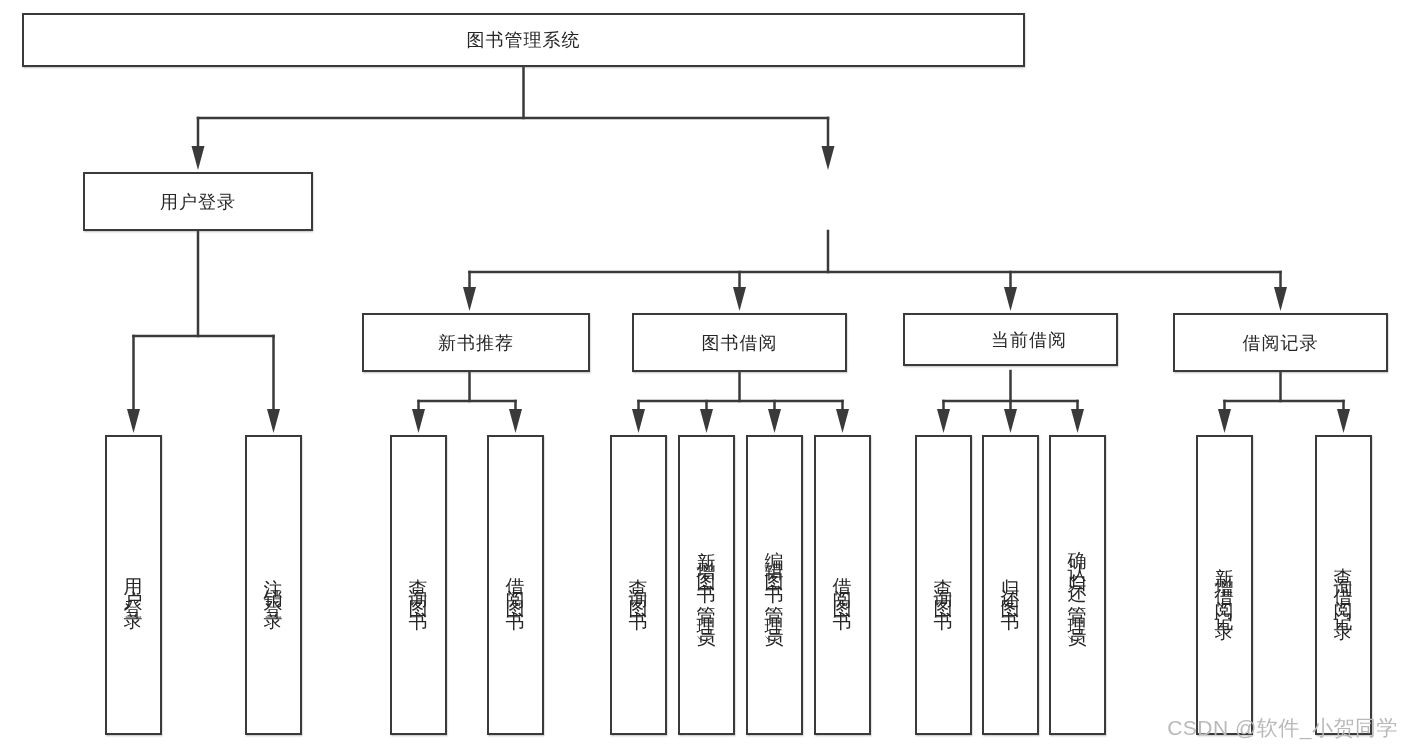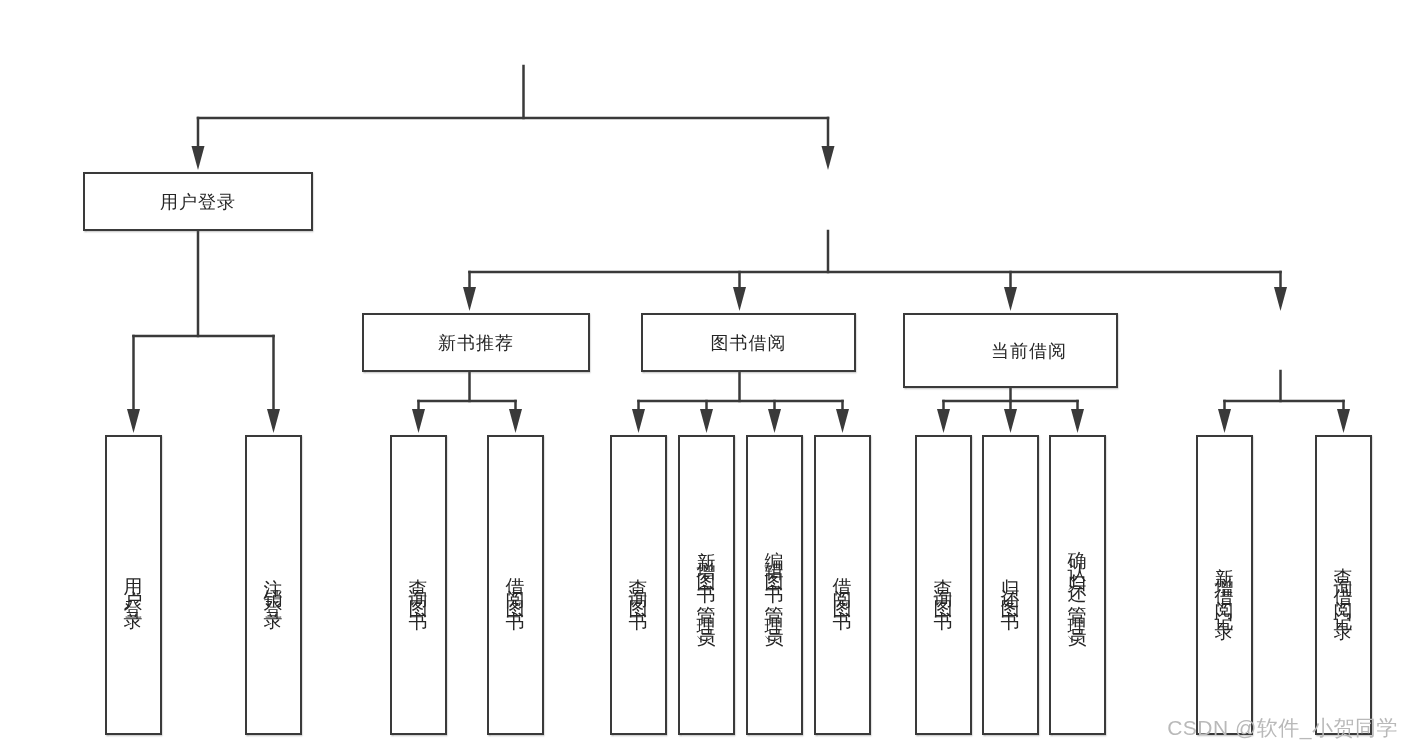--- a/index.html
+++ b/index.html
@@ -105,33 +105,39 @@
       <line x1="1077.5" y1="401" x2="1077.5" y2="415" stroke="#3a3a3a" stroke-width="2.5" stroke-linecap="square"></line>
       <polygon points="1071,409 1084,409 1077.5,433" fill="#3a3a3a"></polygon>
       <line x1="1280.5" y1="371" x2="1280.5" y2="401" stroke="#3a3a3a" stroke-width="2.5" stroke-linecap="square"></line>
       <line x1="1224.5" y1="401" x2="1343.5" y2="401" stroke="#3a3a3a" stroke-width="2.5" stroke-linecap="square"></line>
       <line x1="1224.5" y1="401" x2="1224.5" y2="415" stroke="#3a3a3a" stroke-width="2.5" stroke-linecap="square"></line>
       <polygon points="1218,409 1231,409 1224.5,433" fill="#3a3a3a"></polygon>
       <line x1="1343.5" y1="401" x2="1343.5" y2="415" stroke="#3a3a3a" stroke-width="2.5" stroke-linecap="square"></line>
       <polygon points="1337,409 1350,409 1343.5,433" fill="#3a3a3a"></polygon>
     </svg>
 
+  <div class="box" style="left:22px; top:13px; width:1003px; height:54px;">
+    <span class="hlabel">图书管理系统</span>
+  </div>
 
   <div class="box" style="left:83px; top:172px; width:230px; height:59px;">
     <span class="hlabel">用户登录</span>
   </div>
 
   <div class="box" style="left:362px; top:313px; width:228px; height:59px;">
     <span class="hlabel">新书推荐</span>
   </div>
-  <div class="box" style="left:632px; top:313px; width:215px; height:59px;margin-left:9px;">
+  <div class="box" style="left:632px; top:313px; width:215px; height:59px;">
     <span class="hlabel">图书借阅</span>
   </div>
-  <div class="box" style="left:903px; top:313px; width:215px; height:75px;padding-left:37px;">
+  <div class="box" style="left:903px; top:313px; width:215px; height:53px;padding-left:37px;">
     <span class="hlabel">当前借阅</span>
+  </div>
+  <div class="box" style="left:1173px; top:313px; width:215px; height:59px;">
+    <span class="hlabel">借阅记录</span>
   </div>
 
   <div class="box" style="left:105px; top:435px; width:57px; height:300px;">
     <span class="vtext">用户登录</span>
   </div>
   <div class="box" style="left:245px; top:435px; width:57px; height:300px;">
     <span class="vtext">注销登录</span>
   </div>
 
   <div class="box" style="left:390px; top:435px; width:57px; height:300px;">

